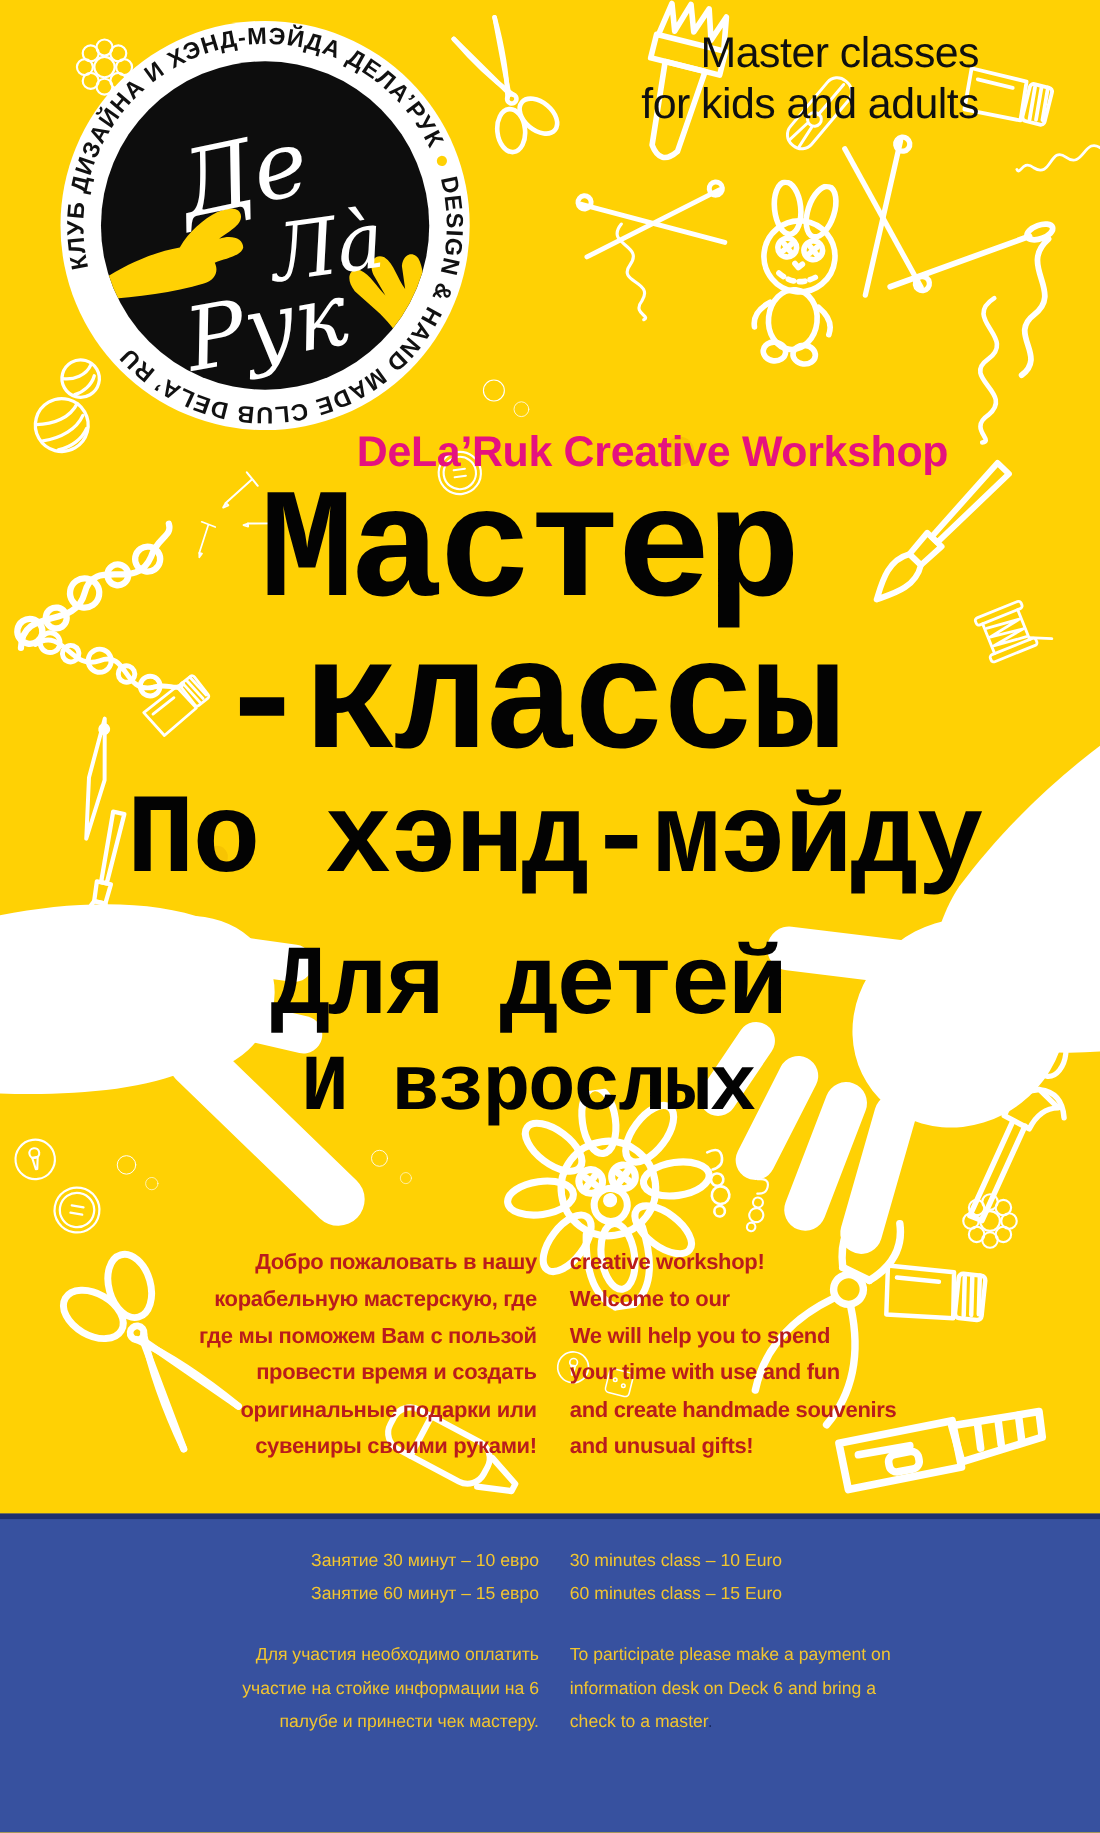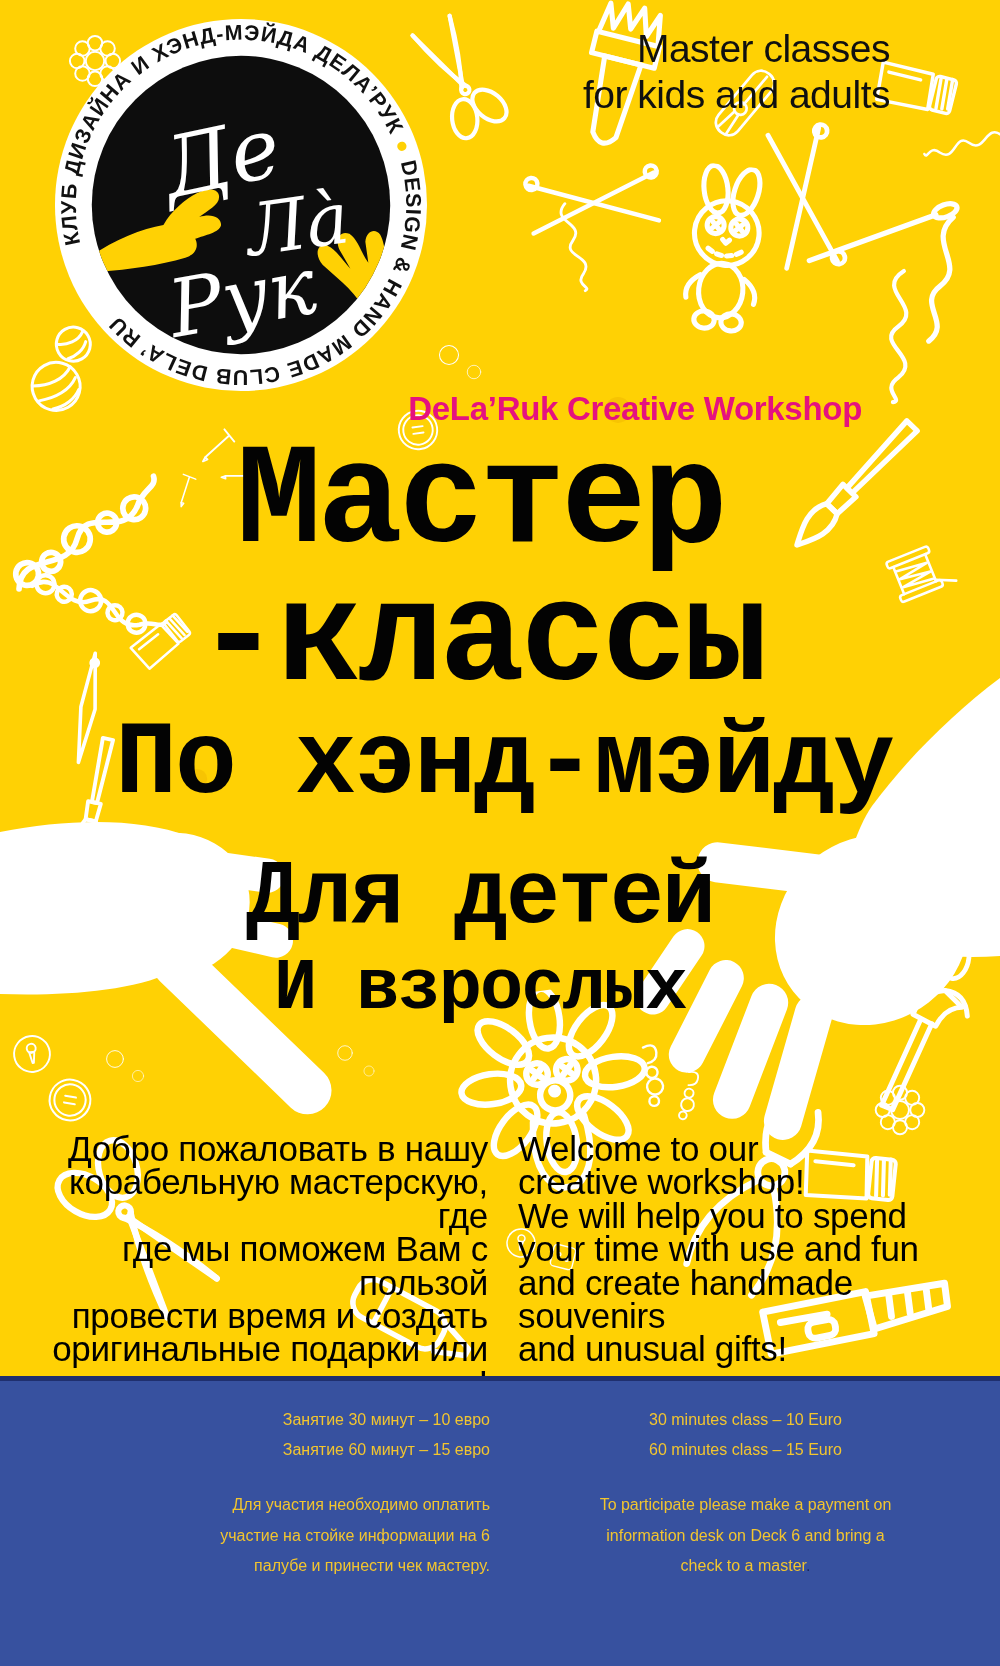--- a/index.html
+++ b/index.html
@@ -4,38 +4,38 @@
 <style>
   html,body{margin:0;padding:0;background:#888;}
   .canvas{position:relative;width:1000px;height:1666px;overflow:hidden;
     background:var(--background,#FFD104);
     font-family:"Liberation Sans","DejaVu Sans",sans-serif;}
   .doodles,.hands{position:absolute;left:0;top:0;width:1000px;height:1666px;}
   .logo{position:absolute;left:52px;top:16px;width:378px;height:378px;}
   .logo svg{width:100%;height:100%;}
   .header{position:absolute;top:26px;right:110px;text-align:right;
     font-size:39px;line-height:46px;color:var(--ink,#101010);letter-spacing:-0.5px;}
-  .subtitle{position:absolute;top:390px;right:138px;font-size:33px;font-weight:600;
+  .subtitle{position:absolute;top:390px;right:138px;font-size:39px;font-weight:600;
     color:var(--pink,#E5127F);letter-spacing:-0.3px;}
   .title{position:absolute;left:0;top:430px;width:960px;text-align:center;color:#030303;
     font-family:Liberation Mono, monospace;font-weight:700;}
   .title .ln{line-height:1.04;}
   .t1,.t2{font-size:142px;letter-spacing:-4px;}
   .t2{margin-top:-10px;}
   .t3{font-size:103px;letter-spacing:-2px;margin-top:-4px;padding-left:48px;}
   .t4{font-size:90px;letter-spacing:-2px;margin-top:34px;}
   .t5{font-size:72px;letter-spacing:-2px;margin-top:6px;}
-  .welcome{font-weight:400;font-size:35px;line-height:33.4px;color:#000000;letter-spacing:-0.3px;}
+  .welcome{font-weight:700;font-size:20px;line-height:33.4px;color:#b91c1c;letter-spacing:-0.3px;}
   .welcome-ru{position:absolute;left:30px;top:1132px;width:458px;text-align:right;}
   .welcome-en{position:absolute;left:518px;top:1132px;width:440px;text-align:left;}
   .band{position:absolute;left:0;top:1376px;width:1000px;height:290px;box-sizing:border-box;
     background:var(--band,#37519F);border-top:5px solid var(--band_border,#1F2F6E);}
   .band-col{position:absolute;top:24px;font-size:16px;line-height:29.5px;color:var(--band_text,#F2C52F);}
   .band-ru{left:30px;width:460px;text-align:right;}
-  .band-en{left:518px;width:455px;text-align:center;}
+  .band-en{left:518px;width:455px;text-align:left;}
   .band-note{margin-top:26px;line-height:30.5px;}
   .dark-period{color:#17265e;}
 </style>
 </head>
 <body>
 
 <div class="canvas">
 
   <svg class="doodles" viewBox="0 0 1000 1666">
     <defs>
@@ -325,22 +325,22 @@
 
   <div class="welcome welcome-ru">
     <div>Добро пожаловать в нашу</div>
     <div>корабельную мастерскую, где</div>
     <div>где мы поможем Вам  с пользой</div>
     <div>провести время и создать</div>
     <div>оригинальные подарки или</div>
     <div>сувениры своими руками!</div>
   </div>
   <div class="welcome welcome-en">
+    <div>creative workshop!</div>
     <div>Welcome to our</div>
-    <div>creative workshop!</div>
     <div>We will help you to spend</div>
     <div>your time with use and fun</div>
     <div>and create handmade souvenirs</div>
     <div>and unusual gifts!</div>
   </div>
 
   <div class="band">
     <div class="band-col band-ru">
       <div>Занятие 30 минут – 10 евро</div>
       <div>Занятие 60 минут – 15 евро</div>

